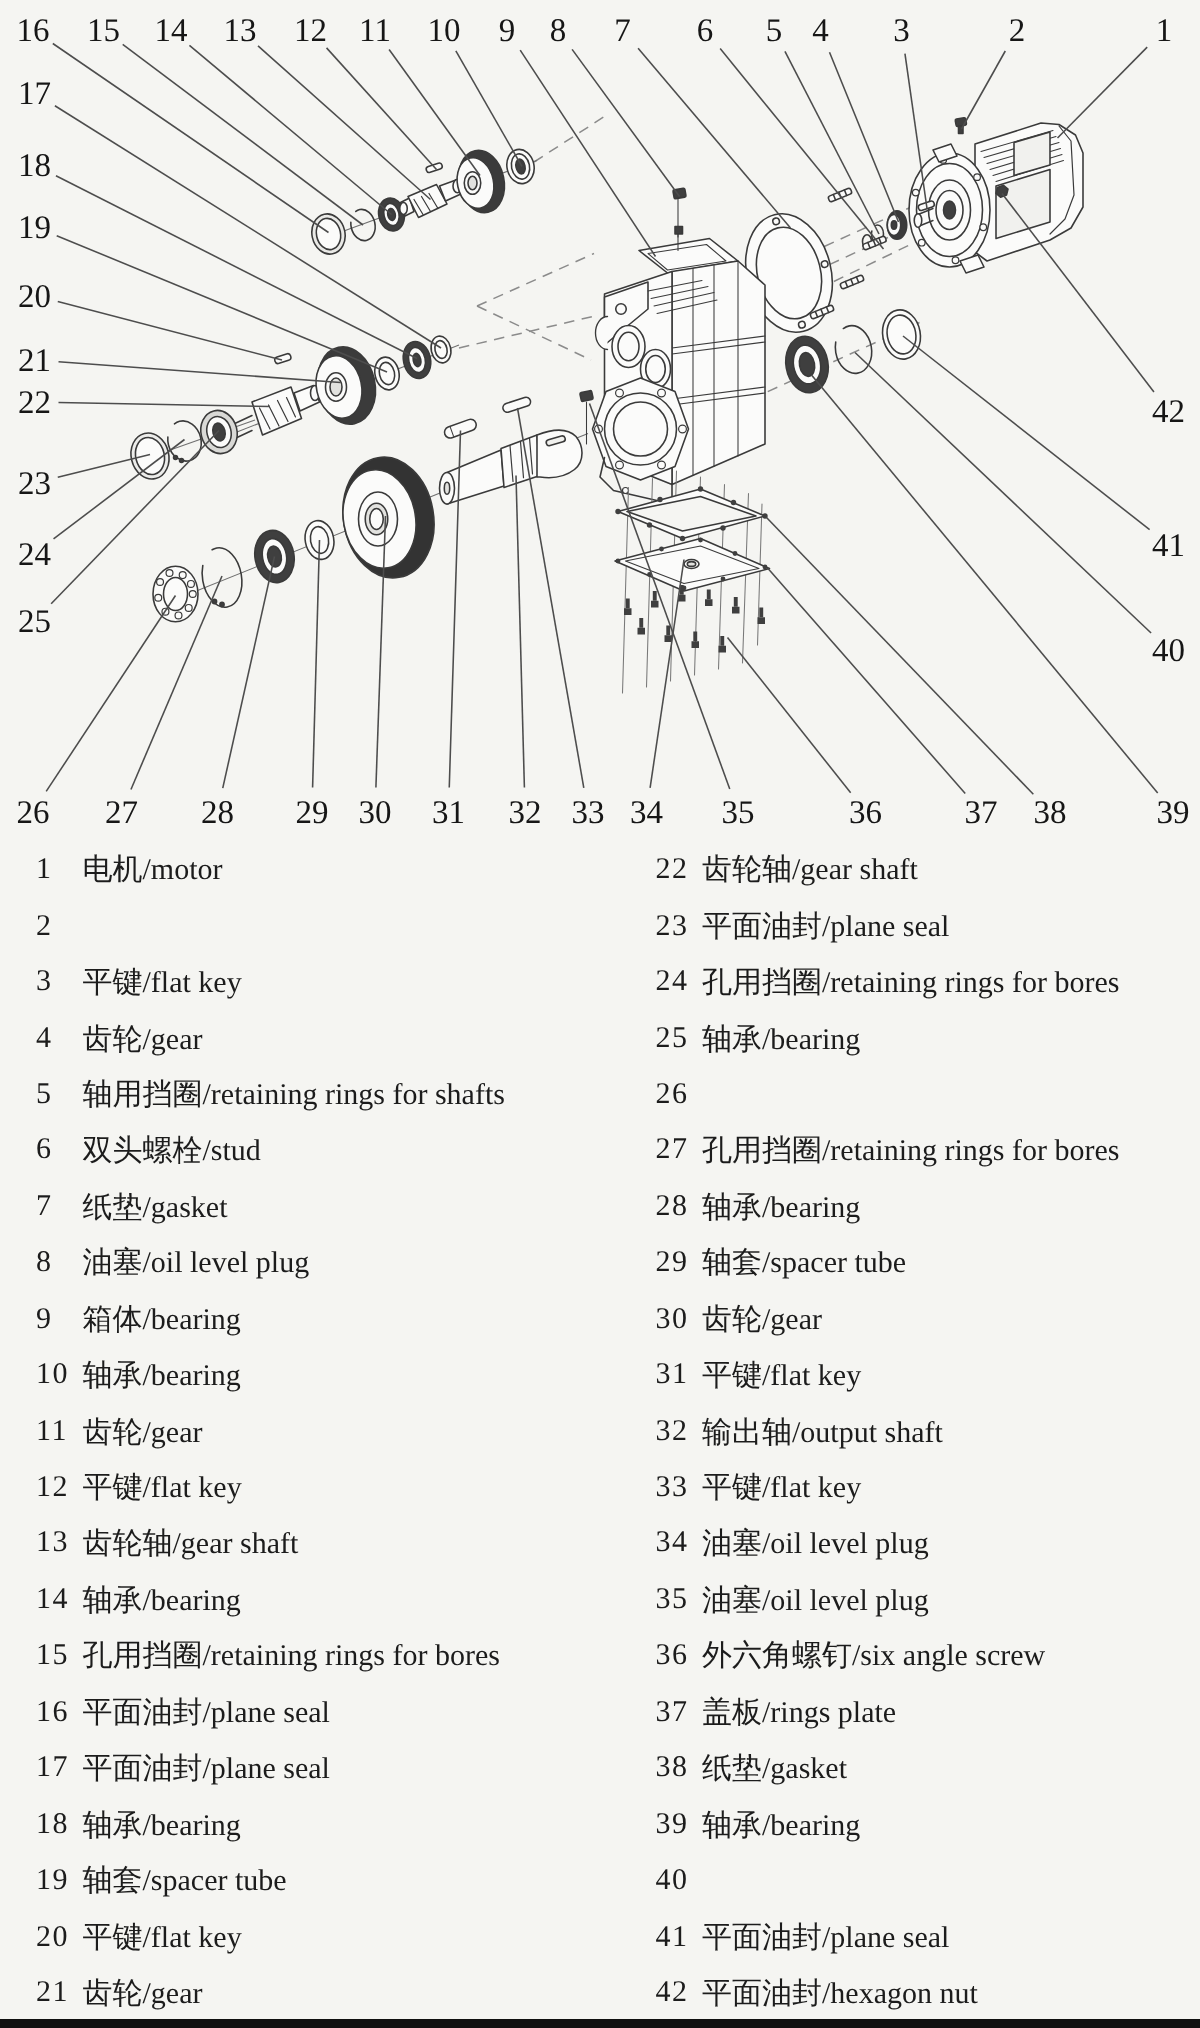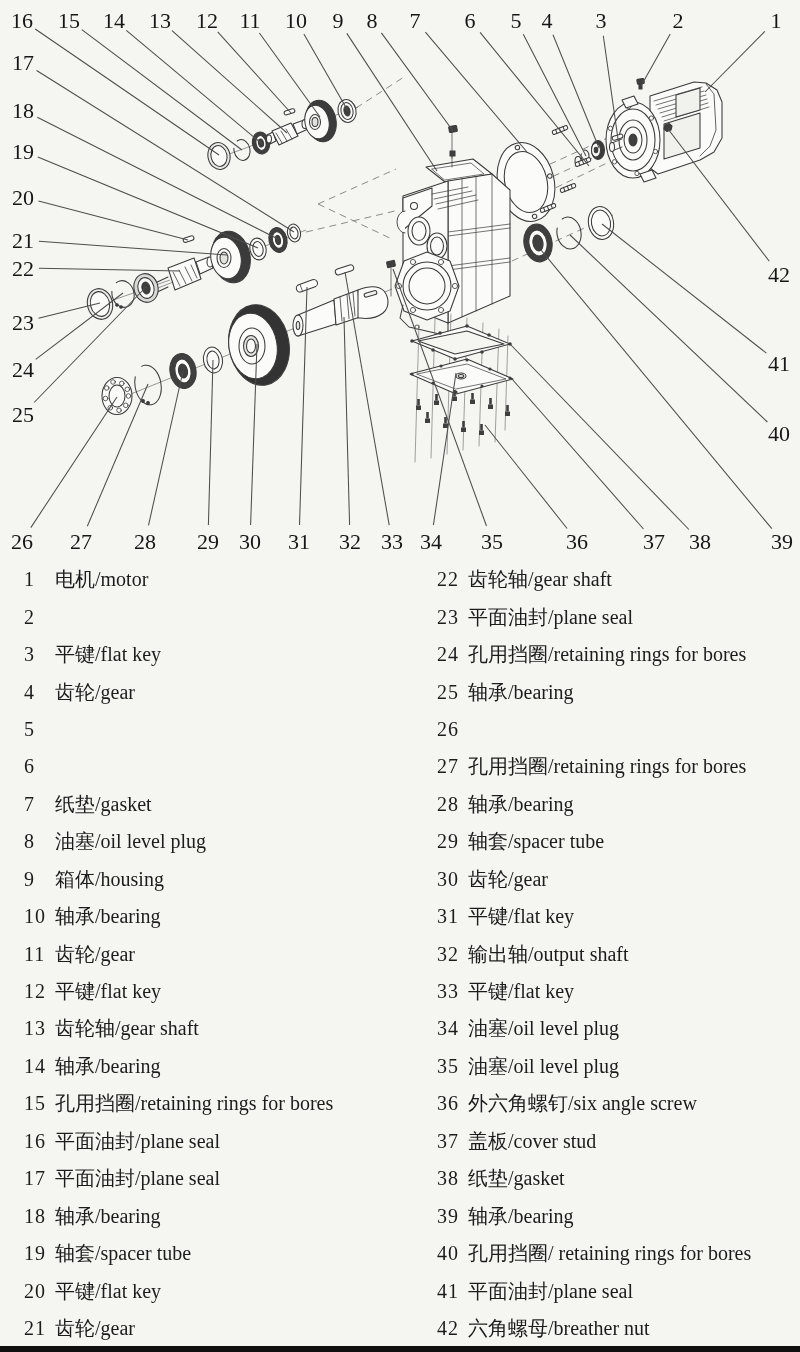--- a/index.html
+++ b/index.html
@@ -574,35 +574,37 @@
       <div class="plist-row">
         <span class="plist-no">3</span>
         <span class="plist-label">平键/flat key</span>
       </div>
       <div class="plist-row">
         <span class="plist-no">4</span>
         <span class="plist-label">齿轮/gear</span>
       </div>
       <div class="plist-row">
         <span class="plist-no">5</span>
+        <span class="plist-label">轴用挡圈/retaining rings for shafts</span>
       </div>
       <div class="plist-row">
         <span class="plist-no">6</span>
+        <span class="plist-label">双头螺栓/stud</span>
       </div>
       <div class="plist-row">
         <span class="plist-no">7</span>
         <span class="plist-label">纸垫/gasket</span>
       </div>
       <div class="plist-row">
         <span class="plist-no">8</span>
         <span class="plist-label">油塞/oil level plug</span>
       </div>
       <div class="plist-row">
         <span class="plist-no">9</span>
-        <span class="plist-label">箱体/housing</span>
+        <span class="plist-label">箱体/bearing</span>
       </div>
       <div class="plist-row">
         <span class="plist-no">10</span>
         <span class="plist-label">轴承/bearing</span>
       </div>
       <div class="plist-row">
         <span class="plist-no">11</span>
         <span class="plist-label">齿轮/gear</span>
       </div>
       <div class="plist-row">
@@ -701,38 +703,37 @@
       <div class="plist-row">
         <span class="plist-no">35</span>
         <span class="plist-label">油塞/oil level plug</span>
       </div>
       <div class="plist-row">
         <span class="plist-no">36</span>
         <span class="plist-label">外六角螺钉/six angle screw</span>
       </div>
       <div class="plist-row">
         <span class="plist-no">37</span>
-        <span class="plist-label">盖板/cover stud</span>
+        <span class="plist-label">盖板/rings plate</span>
       </div>
       <div class="plist-row">
         <span class="plist-no">38</span>
         <span class="plist-label">纸垫/gasket</span>
       </div>
       <div class="plist-row">
         <span class="plist-no">39</span>
         <span class="plist-label">轴承/bearing</span>
       </div>
       <div class="plist-row">
         <span class="plist-no">40</span>
-        <span class="plist-label">孔用挡圈/ retaining rings for bores</span>
       </div>
       <div class="plist-row">
         <span class="plist-no">41</span>
         <span class="plist-label">平面油封/plane seal</span>
       </div>
       <div class="plist-row">
         <span class="plist-no">42</span>
-        <span class="plist-label">六角螺母/breather nut</span>
+        <span class="plist-label">平面油封/hexagon nut</span>
       </div>
     </div>
 
   <div class="scan-edge"></div>
 </div>
 
 </body></html>

